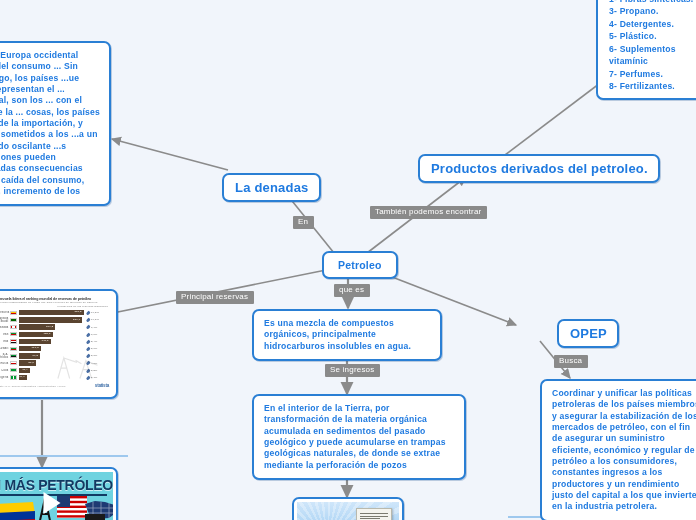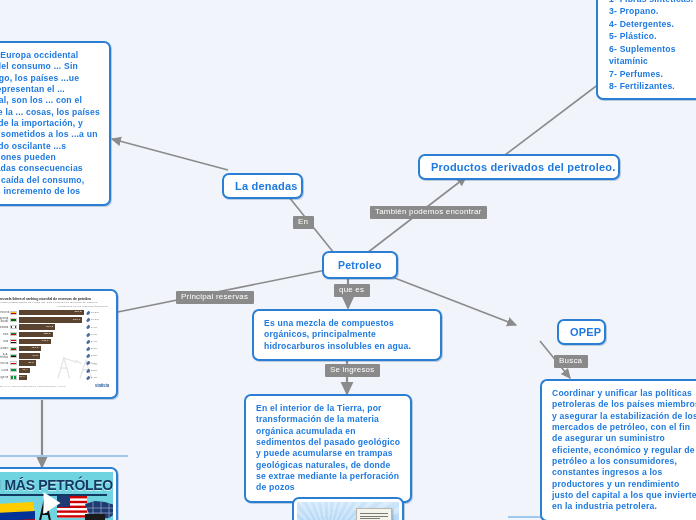--- a/index.html
+++ b/index.html
@@ -28,22 +28,22 @@
     background: #ffffff;
     border: 2px solid #2a7fd4;
     border-radius: 7px;
     color: #1f7ae0;
     font-weight: bold;
     letter-spacing: .2px;
     box-shadow: 1px 1px 0 rgba(40,90,150,.28);
     z-index: 5;
   }
   .node.small {
-    font-size: 11px;
-    padding: 5px 3px 5px 11px;
+    font-size: 13px;
+    padding: 5px 10px 5px 11px;
     white-space: nowrap;
     text-align: center;
   }
   .node.para {
     font-size: 8.6px;
     line-height: 1.32;
     padding: 7px 9px 7px 10px;
     text-align: left;
   }
   .node.list {
@@ -205,21 +205,21 @@
   <div class="node para clip-left" style="left:-38px; top:41px; width:149px;">...os y Europa occidental ...tad del consumo ... Sin embargo, los países ...ue sólo representan el ... mundial, son los ... con el 26% de la ... cosas, los países ...den de la importación, y ...ente sometidos a los ...a un mercado oscilante ...s variaciones pueden ...denadas consecuencias ...dial: caída del consumo, ...ción, incremento de los</div>
 
   <div class="node small" style="left:222px; top:173px;">La denadas</div>
 
   <div class="node small" style="left:418px; top:154px;">Productos derivados del petroleo.</div>
 
   <div class="node para" style="left:252px; top:309px; width:190px;">Es una mezcla de compuestos orgánicos, principalmente hidrocarburos insolubles en agua.</div>
 
   <div class="node small" style="left:322px; top:251px; font-size:10.5px; padding:6px 14px;">Petroleo</div>
 
-  <div class="node para" style="left:244px; top:394px; width:168px;">En el interior de la Tierra, por transformación de la materia orgánica acumulada en sedimentos del pasado geológico y puede acumularse en trampas geológicas naturales, de donde se extrae mediante la perforación de pozos</div>
+  <div class="node para" style="left:252px; top:394px; width:214px;">En el interior de la Tierra, por transformación de la materia orgánica acumulada en sedimentos del pasado geológico y puede acumularse en trampas geológicas naturales, de donde se extrae mediante la perforación de pozos</div>
 
   <div class="node small" style="left:517px; top:319px;margin-left:40px;">OPEP</div>
 
   <div class="node para clip-right" style="left:540px; top:379px; width:172px;">Coordinar y unificar las políticas petroleras de los países miembros y asegurar la estabilización de los mercados de petróleo, con el fin de asegurar un suministro eficiente, económico y regular de petróleo a los consumidores, constantes ingresos a los productores y un rendimiento justo del capital a los que invierten en la industria petrolera.</div>
 
   <div class="rel" style="left:293px; top:216px;">En</div>
   <div class="rel" style="left:370px; top:206px;">También podemos encontrar</div>
   <div class="rel" style="left:334px; top:284px;">que es</div>
   <div class="rel" style="left:325px; top:364px;">Se ingresos</div>
   <div class="rel" style="left:176px; top:291px;">Principal reservas</div>

